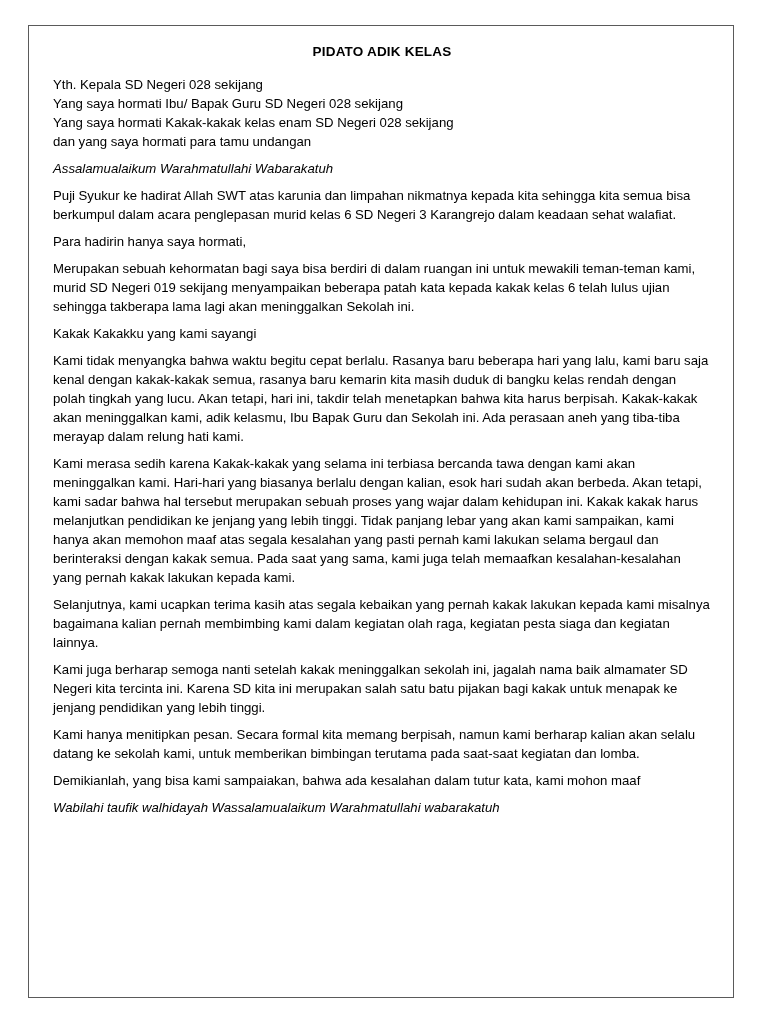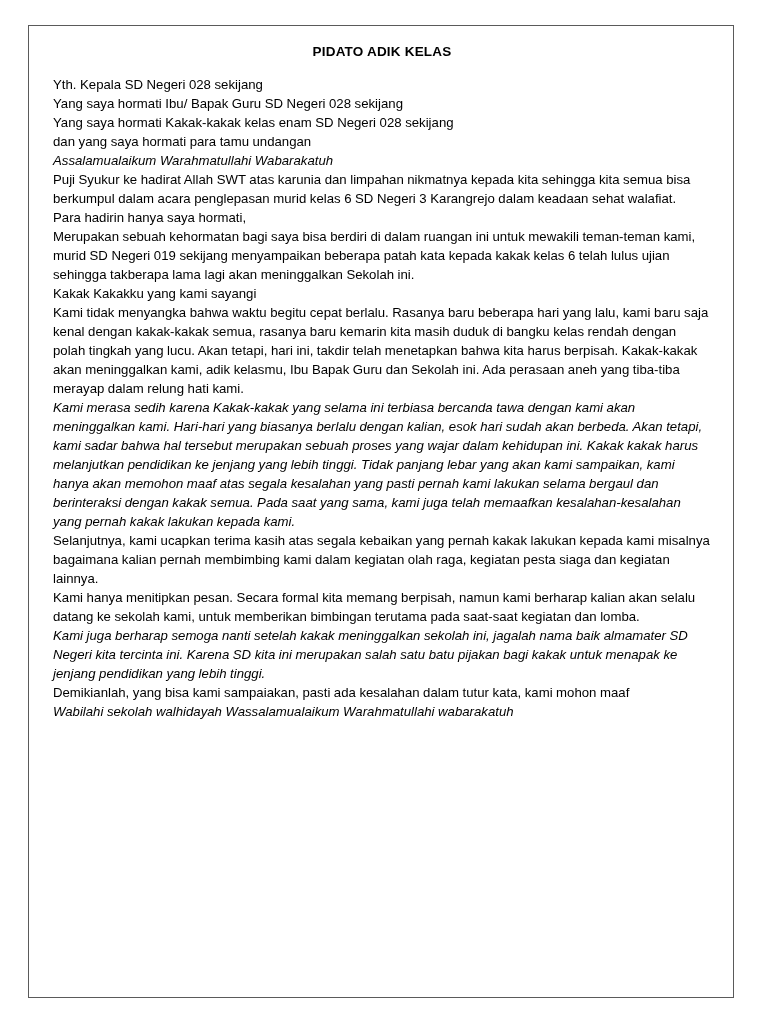--- a/index.html
+++ b/index.html
@@ -37,24 +37,24 @@
   }
   .block {
     font-size: 13.2px;
     line-height: 19px;
     margin: 0;
     text-align: left;
     white-space: pre-wrap;
     word-spacing: -0.1px;
   }
   .block + .block {
-    margin-top: 0;
+    margin-top: 8px;
   }
   .gap-lg { margin-top: 17px; }
-  .gap-none { margin-top: 0; font-style: italic; }
+  .gap-none { margin-top: 0; }
   .italic { font-style: italic; }
 </style>
 </head>
 <body>
 
 <div class="page">
   <div class="page-inner">
     <h1 class="doc-title">PIDATO ADIK KELAS</h1>
     <div id="blocks-container">
         <p class="block">Yth. Kepala SD Negeri 028 sekijang
@@ -62,19 +62,19 @@
 Yang saya hormati Kakak-kakak kelas enam SD Negeri 028 sekijang
 dan yang saya hormati para tamu undangan</p>
         <p class="block italic gap-lg">Assalamualaikum Warahmatullahi Wabarakatuh</p>
         <p class="block gap-lg">Puji Syukur ke hadirat Allah SWT atas karunia dan limpahan nikmatnya kepada kita sehingga kita semua bisa berkumpul dalam acara penglepasan murid kelas 6 SD Negeri 3 Karangrejo dalam keadaan sehat walafiat.</p>
         <p class="block gap-lg">Para hadirin hanya saya hormati,</p>
         <p class="block gap-lg">Merupakan sebuah kehormatan bagi saya bisa berdiri di dalam ruangan ini untuk mewakili teman-teman kami, murid SD Negeri 019 sekijang menyampaikan beberapa patah kata kepada kakak kelas 6 telah lulus ujian sehingga takberapa lama lagi akan meninggalkan Sekolah ini.</p>
         <p class="block gap-lg">Kakak Kakakku yang kami sayangi</p>
         <p class="block gap-lg">Kami tidak menyangka bahwa waktu begitu cepat berlalu. Rasanya baru beberapa hari yang lalu, kami baru saja kenal dengan kakak-kakak semua, rasanya baru kemarin kita masih duduk di bangku kelas rendah dengan polah tingkah yang lucu. Akan tetapi, hari ini, takdir telah menetapkan bahwa kita harus berpisah. Kakak-kakak akan meninggalkan kami, adik kelasmu, Ibu Bapak Guru dan Sekolah ini. Ada perasaan aneh yang tiba-tiba merayap dalam relung hati kami.</p>
         <p class="block gap-none">Kami merasa sedih karena Kakak-kakak yang selama ini terbiasa bercanda tawa dengan kami akan meninggalkan kami. Hari-hari yang biasanya berlalu dengan kalian, esok hari sudah akan berbeda. Akan tetapi, kami sadar bahwa hal tersebut merupakan sebuah proses yang wajar dalam kehidupan ini. Kakak kakak harus melanjutkan pendidikan ke jenjang yang lebih tinggi. Tidak panjang lebar yang akan kami sampaikan, kami hanya akan memohon maaf atas segala kesalahan yang pasti pernah kami lakukan selama bergaul dan berinteraksi dengan kakak semua. Pada saat yang sama, kami juga telah memaafkan kesalahan-kesalahan yang pernah kakak lakukan kepada kami.</p>
         <p class="block gap-lg">Selanjutnya, kami ucapkan terima kasih atas segala kebaikan yang pernah kakak lakukan kepada kami misalnya bagaimana kalian pernah membimbing kami dalam kegiatan olah raga, kegiatan pesta siaga dan kegiatan lainnya.</p>
+        <p class="block gap-none">Kami juga berharap semoga nanti setelah kakak meninggalkan sekolah ini, jagalah nama baik almamater SD Negeri kita tercinta ini. Karena SD kita ini merupakan salah satu batu pijakan bagi kakak untuk menapak ke jenjang pendidikan yang lebih tinggi.</p>
         <p class="block gap-lg">Kami hanya menitipkan pesan. Secara formal kita memang berpisah, namun kami berharap kalian akan selalu datang ke sekolah kami, untuk memberikan bimbingan terutama pada saat-saat kegiatan dan lomba.</p>
-        <p class="block gap-none">Kami juga berharap semoga nanti setelah kakak meninggalkan sekolah ini, jagalah nama baik almamater SD Negeri kita tercinta ini. Karena SD kita ini merupakan salah satu batu pijakan bagi kakak untuk menapak ke jenjang pendidikan yang lebih tinggi.</p>
-        <p class="block gap-lg">Demikianlah, yang bisa kami sampaiakan, pasti ada kesalahan dalam tutur kata, kami mohon maaf</p>
-        <p class="block italic gap-lg">Wabilahi sekolah walhidayah Wassalamualaikum Warahmatullahi wabarakatuh</p>
+        <p class="block gap-lg">Demikianlah, yang bisa kami sampaiakan, bahwa ada kesalahan dalam tutur kata, kami mohon maaf</p>
+        <p class="block italic gap-lg">Wabilahi taufik walhidayah Wassalamualaikum Warahmatullahi wabarakatuh</p>
       </div>
   </div>
 </div>
 
 </body></html>

